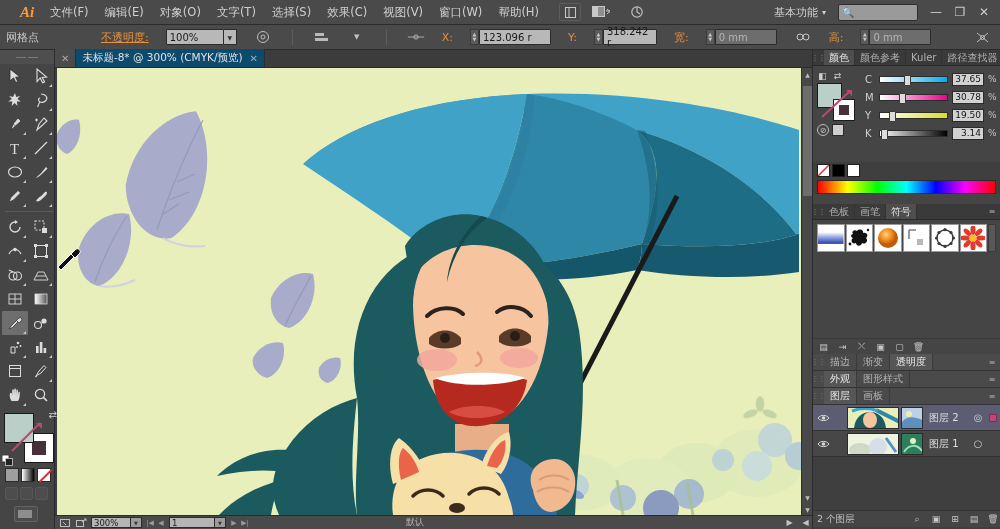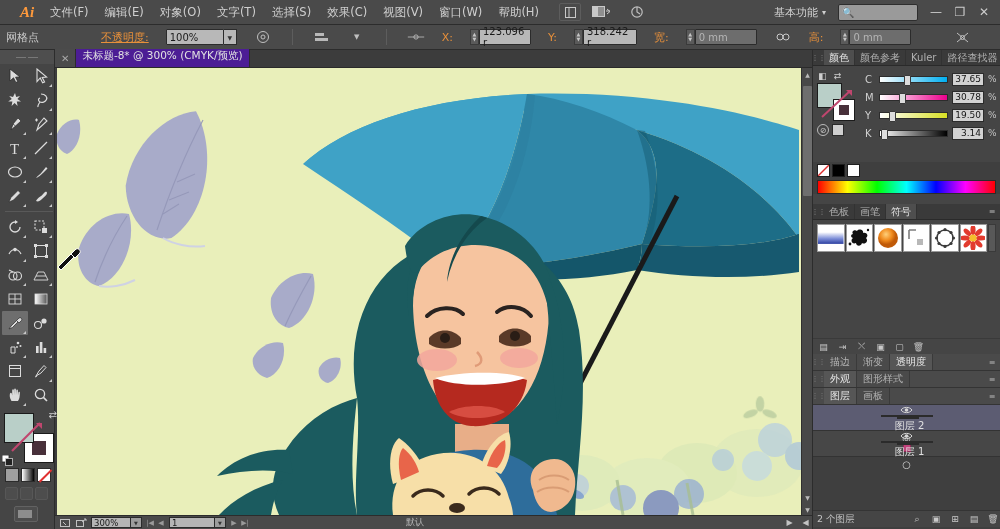--- a/index.html
+++ b/index.html
@@ -88,21 +88,21 @@
   .tabbar {
     position:absolute; left:55px; top:50px; width:757px; height:18px;
     background:#3c3c3c; display:flex; align-items:flex-end; gap:0;
     border-bottom:1px solid #2a2a2a;
   }
   .doc-tab {
     height:18px; background:#4b4b4b; display:flex; align-items:center;
     padding:0 6px; font-size:10.5px; color:#c2c2c2; border-right:1px solid #2c2c2c;
     gap:7px; white-space:nowrap;
   }
-  .doc-tab.active { background:#4c1d95; color:#e2e2e2;flex-direction:column; }
+  .doc-tab.active { background:#0c4a6e; color:#e2e2e2; }
   .doc-tab .x { font-size:10px; color:#a8a8a8; }
 
   
   .canvas-wrap {
     position:absolute; left:55px; top:68px; width:757px; height:447px;
     background:#3d3d3d; overflow:hidden;
   }
   .artboard {
     position:absolute; left:2px; top:0px; width:745px; height:447px;
     background:#e9efba; overflow:hidden;
@@ -239,21 +239,21 @@
   .crow .grip { width:11px; display:flex; align-items:center; justify-content:center; font-size:7px; color:#8f8f8f;}
   .crow .ct { padding:0 6px; display:flex; align-items:center; font-size:10px; color:#b4b4b4;
      border-right:1px solid #3a3a3a;}
   .crow .ct.active { background:#565656; color:#e8e8e8;}
   .crow .men { margin-left:auto; width:16px; display:flex; align-items:center; justify-content:center; font-size:8px; color:#b6b6b6;}
 
   
   .layers-body { background:#3f3f3f; }
   .layer-row {
     height:26px; display:flex; align-items:center; border-bottom:1px solid #333;
-    background:#474747; gap:0;flex-direction:column;
+    background:#474747; gap:0;
   }
   .layer-row.sel { background:#5c5c72; }
   .lr-eye { width:20px; display:flex; align-items:center; justify-content:center; color:#d0d0d0; font-size:11px;}
   .lr-lock { width:14px; }
   .lr-thumb { width:52px; height:22px; background:#cfd8c4; border:1px solid #2b2b2b; overflow:hidden; position:relative;}
   .lr-thumb2 { width:22px; height:22px; border:1px solid #2b2b2b; margin-left:2px; overflow:hidden; position:relative;}
   .lr-name { flex:1; font-size:10px; color:#e0e0e0; padding-left:6px; }
   .lr-target { width:16px; display:flex; align-items:center; justify-content:center; color:#cfcfcf; font-size:10px;}
   .lr-sel { width:14px; display:flex; align-items:center; justify-content:center;}
   .lr-sel i { width:8px; height:8px; background:#c0437b; display:block; border:1px solid #8a2a55;}
@@ -349,21 +349,21 @@
           <line x1="1" y1="5" x2="21" y2="5" stroke="#c0c0c0"></line>
           <circle cx="11" cy="5" r="2.6" fill="none" stroke="#c0c0c0"></circle>
         </svg>
     </div>
     <div class="cb-label-orange2">X:</div>
     <div style="display:flex">
       <div class="cb-stepper">
           <span>▲</span>
           <span>▼</span>
         </div>
-      <div class="cb-field" style="width:52px">123.096 r</div>
+      <div class="cb-field" style="width:72px">123.096 r</div>
     </div>
     <div class="cb-label-orange2">Y:</div>
     <div style="display:flex">
       <div class="cb-stepper">
           <span>▲</span>
           <span>▼</span>
         </div>
       <div class="cb-field" style="width:54px">318.242 r</div>
     </div>
     <div class="cb-label-orange2">宽:</div>

